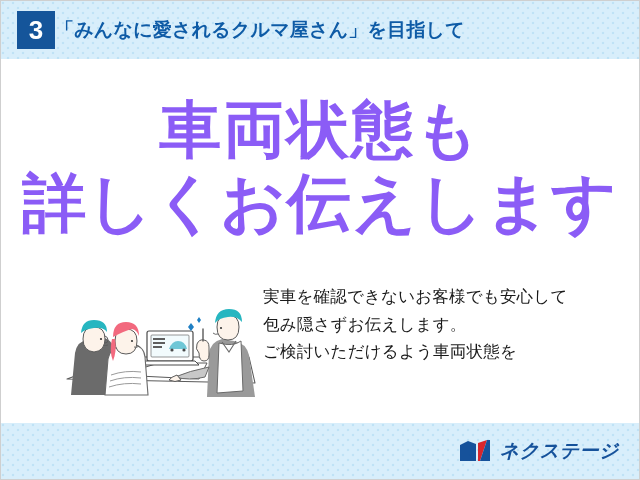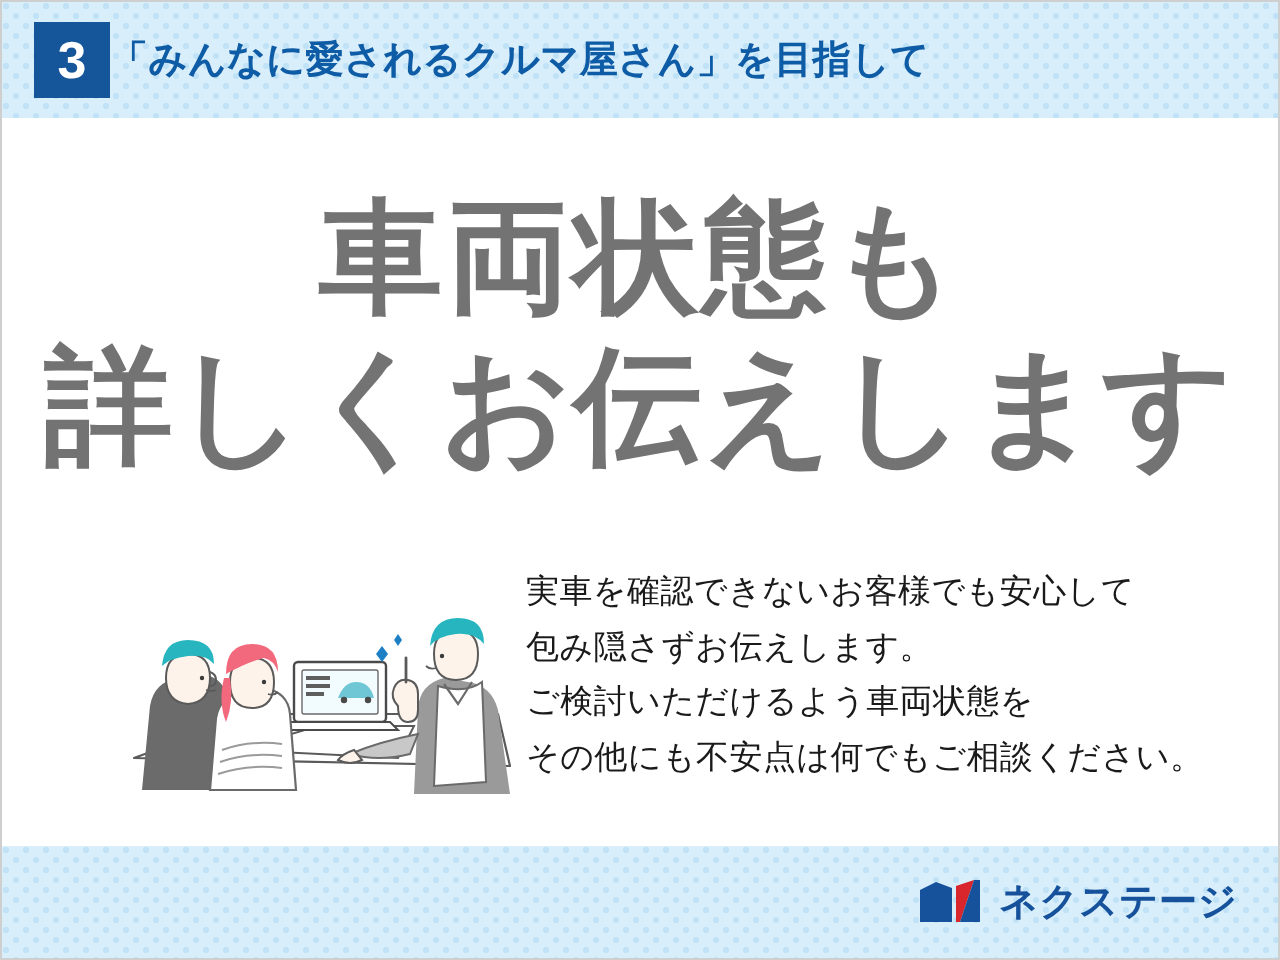--- a/index.html
+++ b/index.html
@@ -65,21 +65,21 @@
     letter-spacing: 0.2px;
   }
 
   
   #headline {
     position: absolute;
     left: 0;
     top: 92px;
     width: 638px;
     text-align: center;
-    color: #737373;
+    color: #8b5cf6;
     font-weight: bold;
     line-height: 1.18;
   }
   .headline-line {
     display: block;
     font-size: 62px;
     letter-spacing: 2px;
     white-space: nowrap;
   }
   .headline-line.second {
@@ -125,20 +125,21 @@
     position: absolute;
     left: 0;
     bottom: 0;
     width: 638px;
     height: 56px;
     display: flex;
     align-items: center;
     justify-content: flex-end;
     padding-right: 20px;
     box-sizing: border-box;
+    font-style: italic;
   }
   #brand {
     display: flex;
     align-items: center;
     gap: 7px;
   }
   #brand-mark {
     width: 34px;
     height: 24px;
     flex: 0 0 auto;
@@ -215,21 +216,20 @@
       <path d="M118 96 q-6 2 -8 5 q6 3 12 0 z" fill="#fdf3ea" stroke="#5a5a5a" stroke-width="1"></path>
 
       <path d="M132 44 l3 4 l-3 4 l-3 -4 z" fill="#1f7fc4"></path>
       <path d="M140 38 l2 3 l-2 3 l-2 -3 z" fill="#1f7fc4"></path>
     </svg>
 
     <div id="body-copy">
       <span class="copy-line">実車を確認できないお客様でも安心して</span>
       <span class="copy-line">包み隠さずお伝えします。</span>
       <span class="copy-line">ご検討いただけるよう車両状態を</span>
-      <span class="copy-line">その他にも不安点は何でもご相談ください。</span>
     </div>
   </div>
 
   <div id="footer" class="dotband">
     <div id="brand">
       <svg id="brand-mark" viewBox="0 0 34 24">
         <path d="M1 22 L1 6 L9 2 L9 15 L17 5 L17 22 L9 22 Z" fill="#16529b"></path>
         <path d="M9 15 L9 2 L17 5 L17 22 Z" fill="#16529b"></path>
         <path d="M19 22 L19 4 L28 1 L21 22 Z" fill="#d8262c"></path>
         <path d="M28 1 L31 1 L31 22 L21 22 Z" fill="#16529b"></path>

